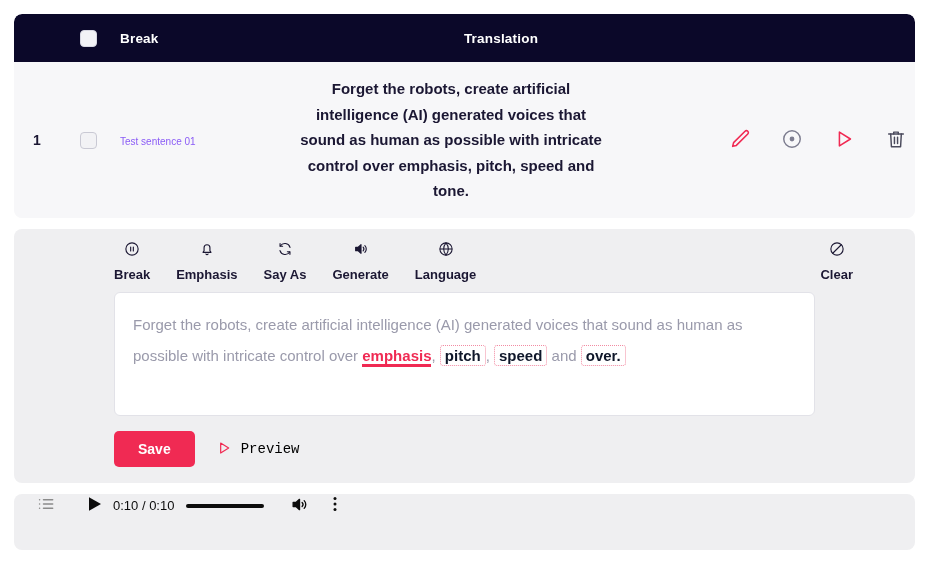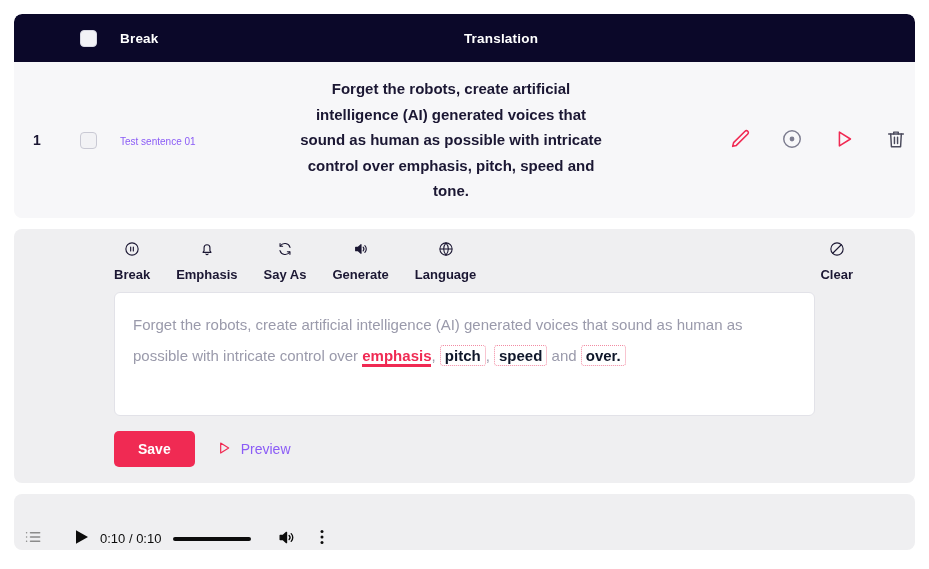--- a/index.html
+++ b/index.html
@@ -168,34 +168,34 @@
     display: flex;
     align-items: center;
     gap: 9px;
     background: none;
     border: none;
     cursor: pointer;
     padding: 4px 2px;
   }
   .preview-label {
     font-size: 14px;
-    color: #8b5cf6;
-    font-family: Liberation Sans, sans-serif;
+    color: #000000;
+    font-family: Liberation Mono, monospace;
   }
 
   
   .player-card {
     margin-top: 11px;
     width: 901px;
     height: 56px;
     background: #efeff1;
     border-radius: 8px;
     display: flex;
-    align-items: flex-end;
-    padding: 0 12px 0 9px;
+    align-items: flex-start;
+    padding: 0 12px 0 22px;
   }
   .pl-left { display: flex; align-items: center; }
   .pl-icon { display: flex; align-items: center; justify-content: center; cursor: pointer; background: none; border: none; }
   .pl-time {
     font-size: 13px;
     color: #0c0c0c;
     margin: 0 12px 0 11px;
     white-space: nowrap;
   }
   .pl-progress {

